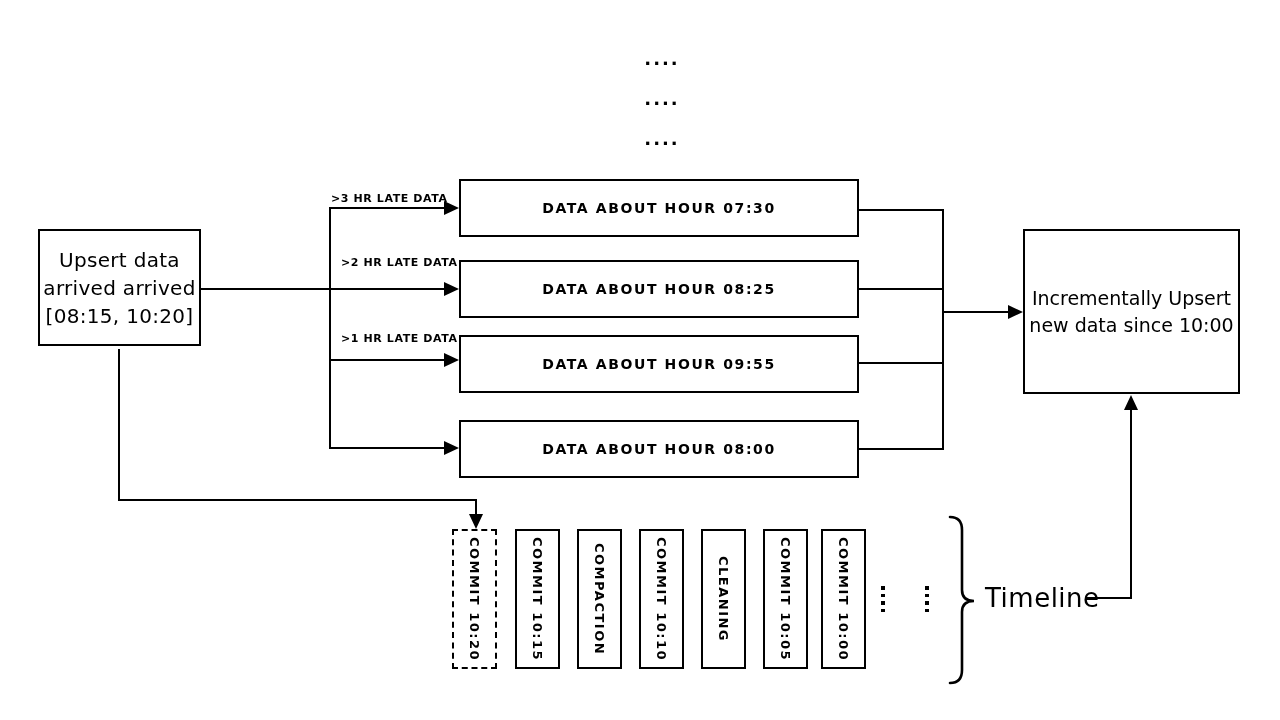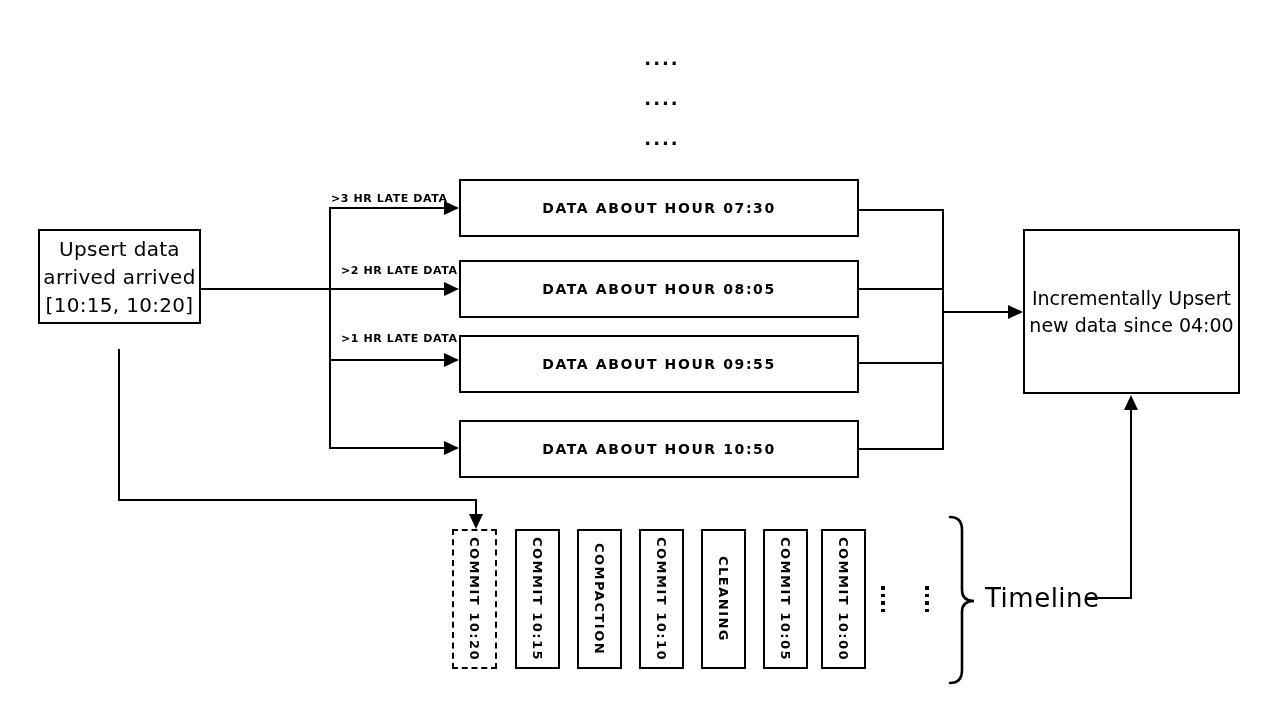--- a/index.html
+++ b/index.html
@@ -32,21 +32,21 @@
   
   .node {
     position: absolute;
     border: 2.5px solid #000;
     background: #fff;
     display: flex; flex-direction: column;
     align-items: center; justify-content: center;
     text-align: center;
     box-sizing: border-box;
   }
-  .upsert-box { left: 38px; top: 229px; width: 163px; height: 95px;
+  .upsert-box { left: 38px; top: 229px; width: 163px; height: 117px;
     font-size: 20px; line-height: 28px; letter-spacing: 0.3px; }
   .consume-box { left: 1023px; top: 229px; width: 217px; height: 165px;
     font-size: 19px; line-height: 27px; }
 
   .data-box { position: absolute; left: 459px; width: 400px; height: 58px;
     border: 2.5px solid #000; background: #fff; box-sizing: border-box;
     display: flex; align-items: center; justify-content: center;
     font-size: 14px; font-weight: 700; letter-spacing: 1.6px; }
 
   .branch-label { position: absolute; font-size: 11px; font-weight: 700;
@@ -75,68 +75,68 @@
 
 <div id="stage">
 
   <div class="top-dots" style="top:48px">....</div>
   <div class="top-dots" style="top:88px">....</div>
   <div class="top-dots" style="top:128px">....</div>
 
   <div class="node upsert-box">
     <span>Upsert data</span>
     <span>arrived arrived</span>
-    <span>[10:15, 10:20]</span>
+    <span>[08:15, 10:20]</span>
   </div>
 
   <div class="hline" style="left:200px; top:288px; width:131px"></div>
 
   <div class="vline" style="left:329px; top:207px; height:242px"></div>
 
   <div class="hline" style="left:329px; top:207px; width:115px"></div>
   <div class="arr-right" style="left:444px; top:201px"></div>
 
   <div class="hline" style="left:329px; top:288px; width:115px"></div>
   <div class="arr-right" style="left:444px; top:282px"></div>
 
   <div class="hline" style="left:329px; top:359px; width:115px"></div>
   <div class="arr-right" style="left:444px; top:353px"></div>
 
   <div class="hline" style="left:329px; top:447px; width:115px"></div>
   <div class="arr-right" style="left:444px; top:441px"></div>
 
   <div class="branch-label" style="left:331px; top:192px">&gt;3 HR LATE DATA</div>
-  <div class="branch-label" style="left:341px; top:264px">&gt;2 HR LATE DATA</div>
+  <div class="branch-label" style="left:341px; top:256px">&gt;2 HR LATE DATA</div>
   <div class="branch-label" style="left:341px; top:332px">&gt;1 HR LATE DATA</div>
 
   <div class="data-box" style="top:179px">
     <span>DATA ABOUT HOUR 07:30</span>
   </div>
   <div class="data-box" style="top:260px">
-    <span>DATA ABOUT HOUR 08:05</span>
+    <span>DATA ABOUT HOUR 08:25</span>
   </div>
   <div class="data-box" style="top:335px">
     <span>DATA ABOUT HOUR 09:55</span>
   </div>
   <div class="data-box" style="top:420px">
-    <span>DATA ABOUT HOUR 10:50</span>
+    <span>DATA ABOUT HOUR 08:00</span>
   </div>
 
   <div class="hline" style="left:858px; top:209px; width:86px"></div>
   <div class="hline" style="left:858px; top:288px; width:86px"></div>
   <div class="hline" style="left:858px; top:362px; width:86px"></div>
   <div class="hline" style="left:858px; top:448px; width:86px"></div>
   <div class="vline" style="left:942px; top:209px; height:241px"></div>
 
   <div class="hline" style="left:942px; top:311px; width:67px"></div>
   <div class="arr-right" style="left:1008px; top:305px"></div>
 
   <div class="node consume-box">
     <span>Incrementally Upsert</span>
-    <span>new data since 04:00</span>
+    <span>new data since 10:00</span>
   </div>
 
   <div class="vline" style="left:118px; top:349px; height:152px"></div>
   <div class="hline" style="left:118px; top:499px; width:359px"></div>
   <div class="vline" style="left:475px; top:499px; height:17px"></div>
   <div class="arr-down" style="left:469px; top:514px"></div>
 
   <div class="tl-box dashed" style="left:452px">
     <span class="tl-text">COMMIT 10:20</span>
   </div>

